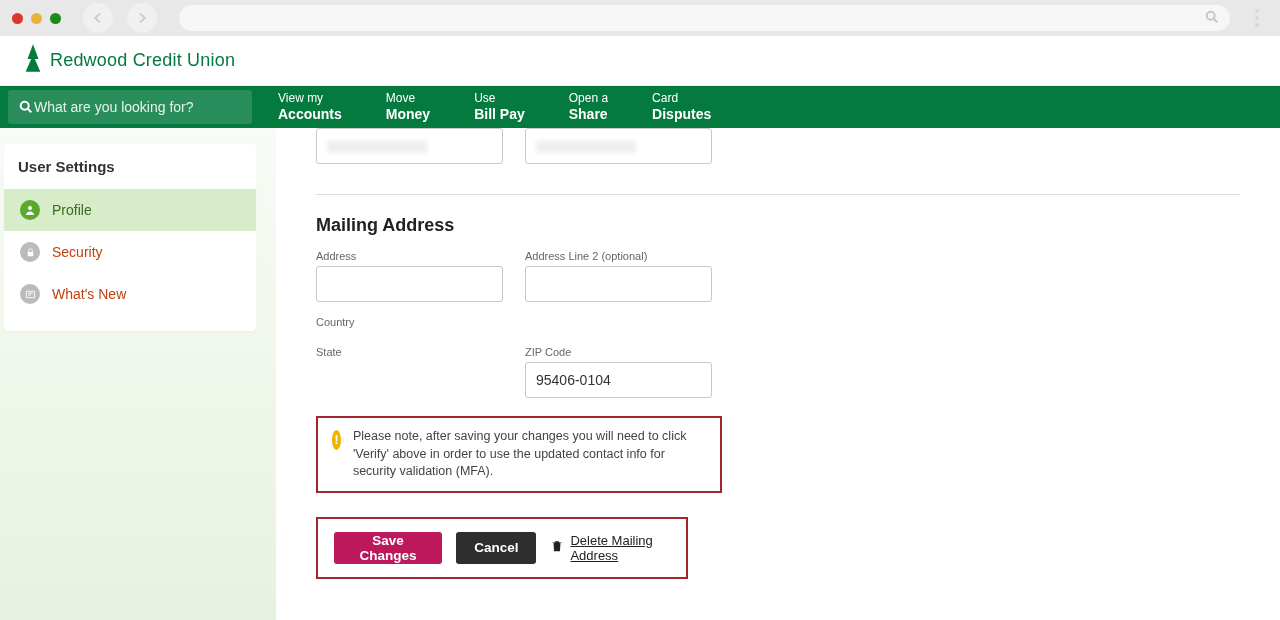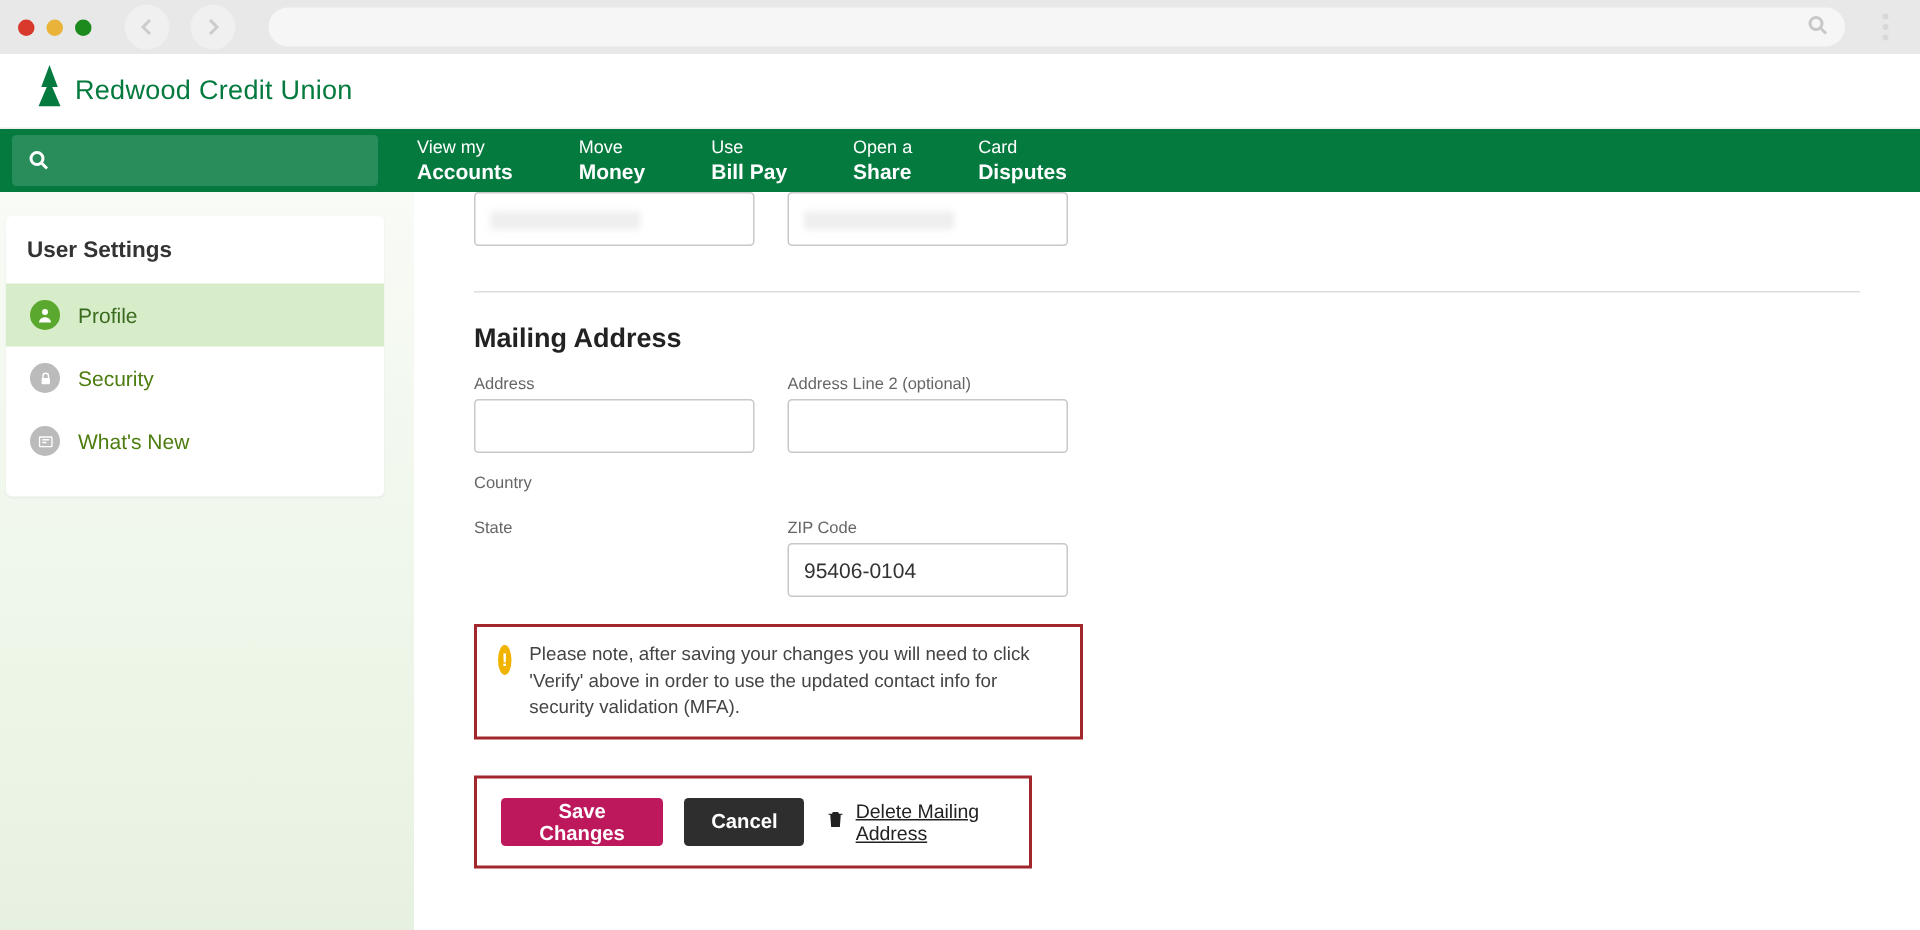--- a/index.html
+++ b/index.html
@@ -30,21 +30,21 @@
   .search-box input { flex:1; background:transparent; border:none; outline:none; color:#fff; font-size:14px; }
   .search-box input::placeholder { color: #e8f2ec; }
   .nav-item { color:#fff; padding: 4px 22px; line-height:1.15; font-size: 12px; cursor:pointer;}
   .nav-item .small { display:block; font-weight:400; margin-bottom:1px;}
   .nav-item .big { display:block; font-weight:700; font-size:14px;}
 
   
   .content-area { position: relative; display:flex; height: calc(620px - 36px - 50px - 42px); background: linear-gradient(180deg, #f8fbf6 0%, #eef6e9 60%, #e7f1e1 100%); }
   .sidebar-card { width: 252px; background:#fff; border-radius:4px; margin:16px 0 0 4px; box-shadow:0 1px 2px rgba(0,0,0,.05); padding-bottom:16px; height: fit-content;}
   .side-head { font-size:15px; color:#333; font-weight:600; padding:14px 14px; }
-  .side-item { height:42px; display:flex; align-items:center; padding:0 16px; gap:12px; font-size:14px; color:#4d7c0f; cursor:pointer;}
+  .side-item { height:42px; display:flex; align-items:center; padding:0 16px; gap:12px; font-size:14px; color:#c2410c; cursor:pointer;}
   .side-item.active { background:#d7ecc9; color:#3a6b1f;}
   .side-icon { width:20px;height:20px;border-radius:50%;background:#bbb;color:#fff;display:flex;align-items:center;justify-content:center;}
   .side-item.active .side-icon { background:#5aa82e; }
 
   
   .main { flex:1; background:#fff; margin-left: 20px; padding: 0 40px 40px; overflow:visible; }
   .top-input { width:187px;height:36px;border:1px solid #c8c8c8;border-radius:3px;margin-top:0; }
   .top-input.redacted { position:relative; }
   .top-input.redacted::after{content:"";position:absolute;left:10px;top:12px;width:100px;height:12px;background:#eee;filter:blur(2px);}
   .row1 { display:flex; gap:22px; margin-top:0;}
@@ -112,20 +112,21 @@
   <span class="logo-text">Redwood Credit Union</span>
 </div>
 
 <div class="navbar">
   <div class="search-wrap">
     <div class="search-box">
       <svg width="16" height="16" viewBox="0 0 24 24" fill="none" stroke="#fff" stroke-width="3">
           <circle cx="10" cy="10" r="6"></circle>
           <path d="M15 15l5 5"></path>
         </svg>
+      <input placeholder="What are you looking for?" style="">
     </div>
   </div>
   <div class="nav-item">
       <span class="small">View my</span>
       <span class="big">Accounts</span>
     </div>
   <div class="nav-item">
       <span class="small">Move</span>
       <span class="big">Money</span>
     </div>

